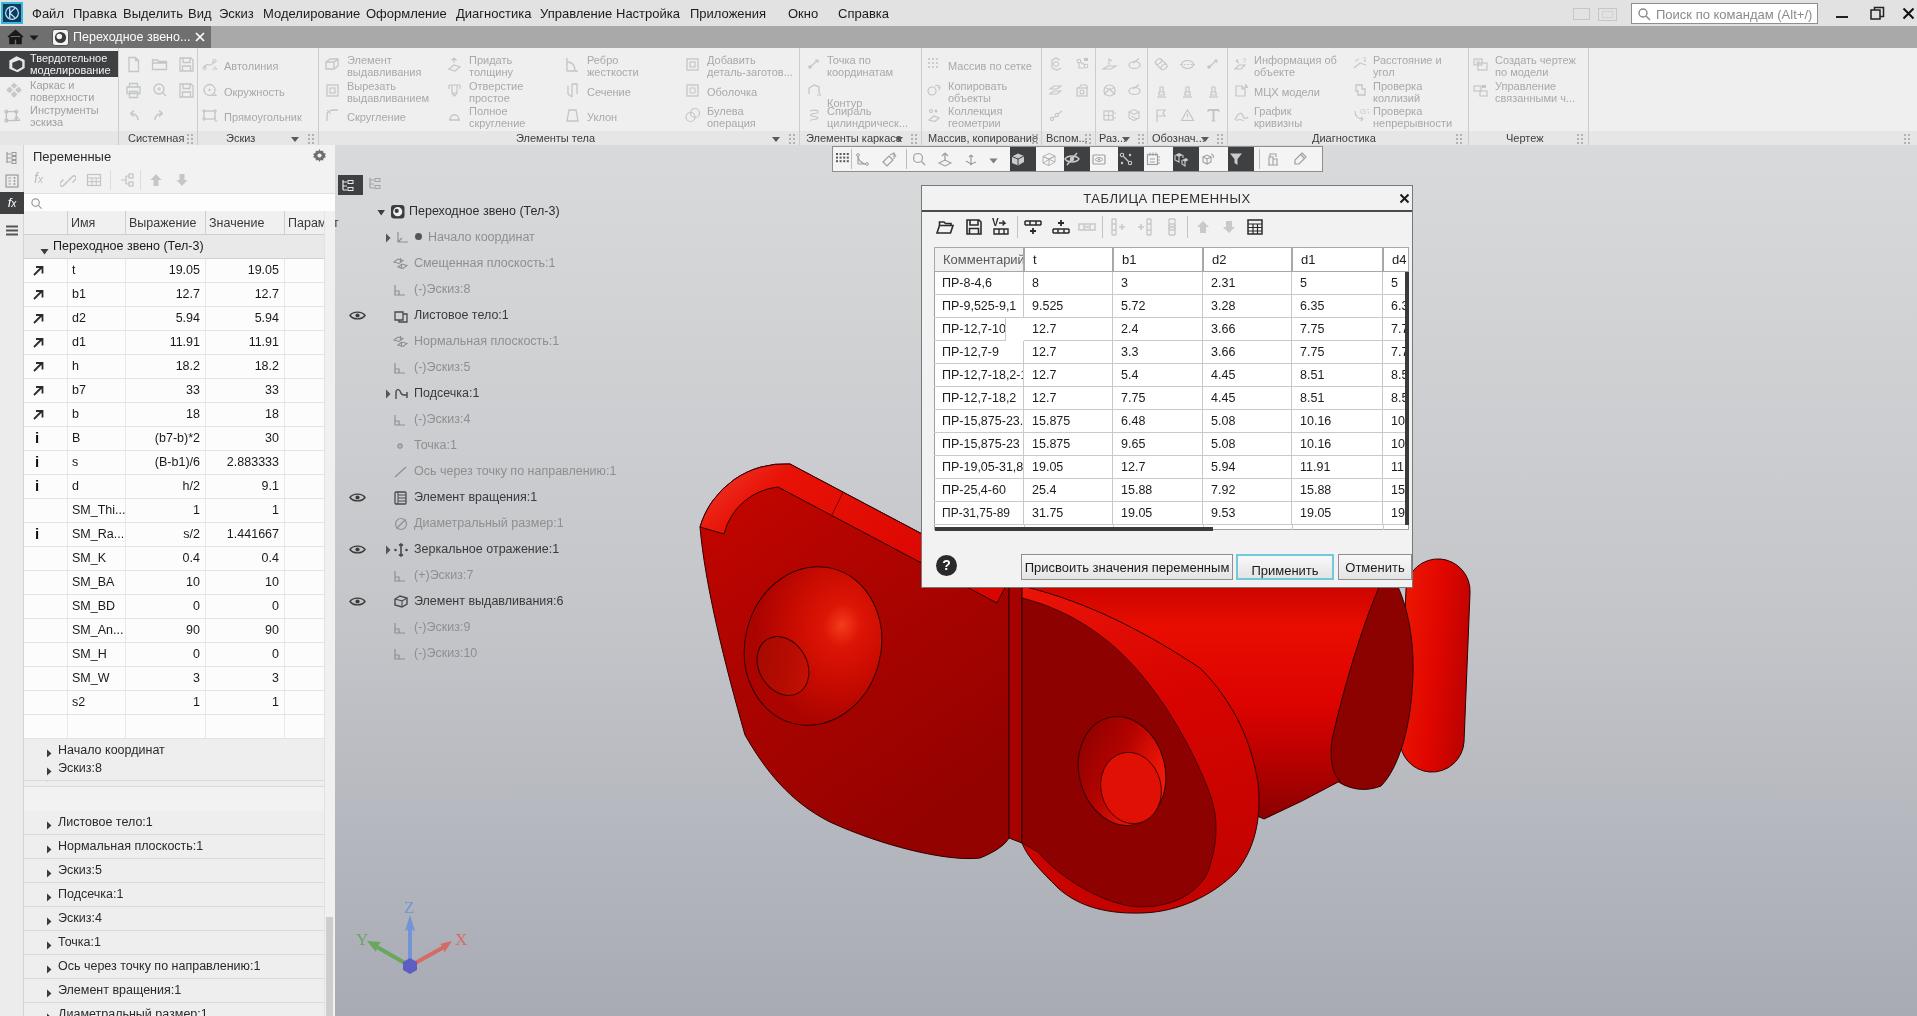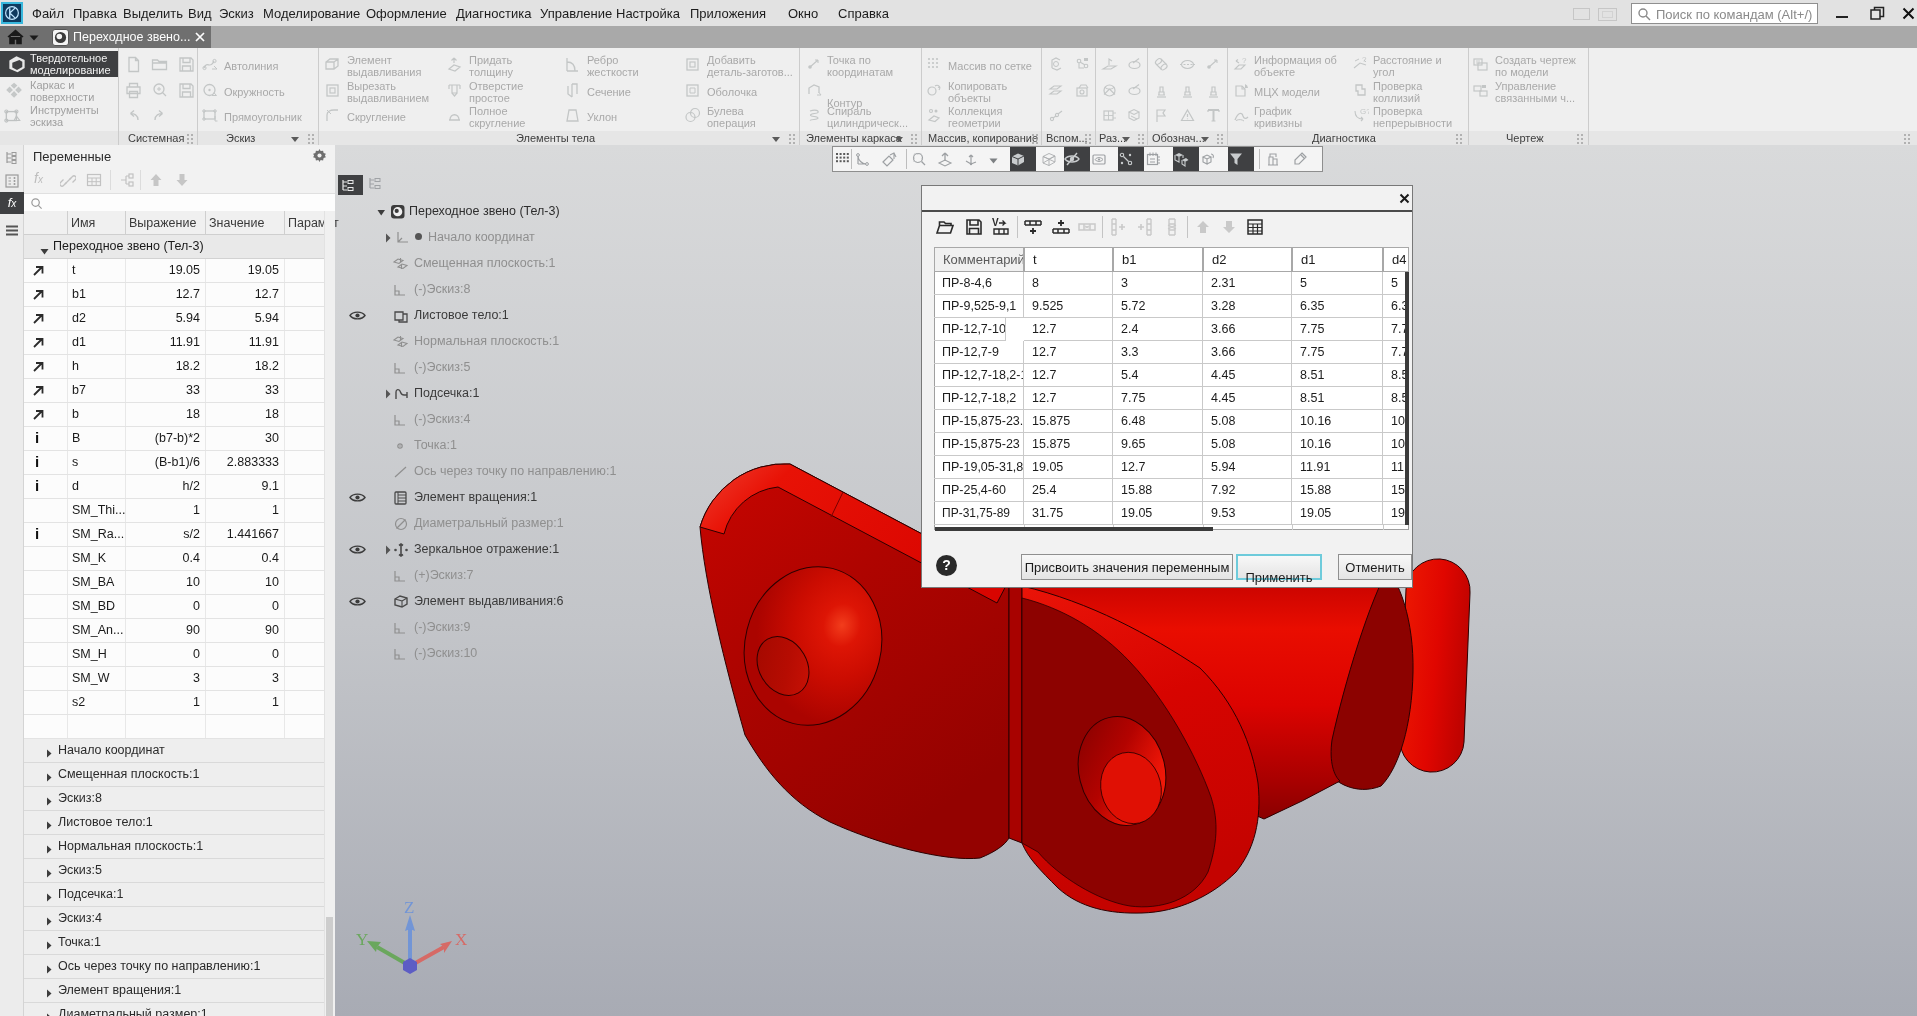--- a/index.html
+++ b/index.html
@@ -1242,21 +1242,21 @@
             <path d="M1 0.5 L5.5 4.5 L1 8.5 Z" fill="#3c3c3c"></path>
           </svg></span>
         <span class="abs" style="left:34px;top:4px;white-space:nowrap">Начало координат</span>
       </div>
 <div class="abs grow" style="top:618px">
         <span class="abs" style="left:22px;top:8px"><svg width="6" height="9">
             <path d="M1 0.5 L5.5 4.5 L1 8.5 Z" fill="#3c3c3c"></path>
           </svg></span>
         <span class="abs" style="left:34px;top:4px;white-space:nowrap">Смещенная плоскость:1</span>
       </div>
-<div class="abs grow" style="top:642px">
+<div class="abs grow" style="top:612px">
         <span class="abs" style="left:22px;top:8px"><svg width="6" height="9">
             <path d="M1 0.5 L5.5 4.5 L1 8.5 Z" fill="#3c3c3c"></path>
           </svg></span>
         <span class="abs" style="left:34px;top:4px;white-space:nowrap">Эскиз:8</span>
       </div>
 <div class="abs grow" style="top:666px">
         <span class="abs" style="left:22px;top:8px"><svg width="6" height="9">
             <path d="M1 0.5 L5.5 4.5 L1 8.5 Z" fill="#3c3c3c"></path>
           </svg></span>
         <span class="abs" style="left:34px;top:4px;white-space:nowrap">Листовое тело:1</span>
@@ -1307,20 +1307,21 @@
         <span class="abs" style="left:22px;top:8px"><svg width="6" height="9">
             <path d="M1 0.5 L5.5 4.5 L1 8.5 Z" fill="#3c3c3c"></path>
           </svg></span>
         <span class="abs" style="left:34px;top:4px;white-space:nowrap">Диаметральный размер:1</span>
       </div>
 <div class="abs" style="left:300px;top:66px;width:11px;height:805px;background:#f0f0f0;border-left:1px solid #e2e2e2"></div>
 <div class="abs" style="left:302px;top:772px;width:7px;height:99px;background:#cdcdcd"></div>
 </div>
 </div>
 <div class="abs" id="dialog">
+<div class="abs" style="left:0;top:0;width:490px;height:24px;background:#f2f2f2;text-align:center;font-size:13px;color:#2e2e2e;padding-top:5px;letter-spacing:0.5px">ТАБЛИЦА ПЕРЕМЕННЫХ</div>
 <svg class="abs" style="left:477px;top:7px" width="11" height="11" viewBox="0 0 11 11">
       <path d="M1.5 1.5 L9.5 9.5 M9.5 1.5 L1.5 9.5" stroke="#1a1a1a" stroke-width="2"></path>
     </svg>
 <div class="abs" style="left:0;top:24px;width:490px;height:2px;background:#4b4b4b"></div>
 <svg class="abs" style="left:13px;top:31px" width="20" height="20" viewBox="0 0 20 20">
       <path d="M2 16 L4.5 8.5 H18 L15.5 16 Z M4.5 8.5 V5 H9 L10.5 6.5 H16 V8.5" fill="none" stroke="#2b2b2b" stroke-width="1.6"></path>
     </svg>
 <svg class="abs" style="left:42px;top:31px" width="20" height="20" viewBox="0 0 20 20">
       <path d="M3 3 H15 L17 5 V17 H3 Z M6 3 V8 H14 V3 M5.5 17 V11.5 H14.5 V17" fill="none" stroke="#2b2b2b" stroke-width="1.6"></path>
     </svg>
@@ -1441,15 +1442,15 @@
 <div class="abs" style="left:461px;top:316px;width:26px;height:23px;border-right:1px solid #c9c9c9;border-bottom:1px solid #c9c9c9;font-size:12.5px;color:#1c1c1c;padding:4px 0 0 8px;white-space:nowrap;overflow:hidden">19.0</div>
 <div class="abs" style="left:102px;top:339px;width:1px;height:5px;background:#c9c9c9"></div>
 <div class="abs" style="left:191px;top:339px;width:1px;height:5px;background:#c9c9c9"></div>
 <div class="abs" style="left:281px;top:339px;width:1px;height:5px;background:#c9c9c9"></div>
 <div class="abs" style="left:370px;top:339px;width:1px;height:5px;background:#c9c9c9"></div>
 <div class="abs" style="left:461px;top:339px;width:1px;height:5px;background:#c9c9c9"></div>
 <div class="abs" style="left:13px;top:341px;width:278px;height:4px;background:#3a3a3a"></div>
 <div class="abs" style="left:483px;top:86px;width:4px;height:253px;background:#3a3a3a"></div>
 <div class="abs" style="left:14px;top:369px;width:21px;height:21px;border-radius:50%;background:#2a2a2a;color:#fff;font-size:14px;font-weight:bold;text-align:center;line-height:21px">?</div>
 <div class="abs dbtn" style="left:99px;width:212px;padding-top:5px">Присвоить значения переменным</div>
-<div class="abs dbtn" style="left:314px;width:86px;padding-top:14px;border:2px solid #6ecbdb">Применить</div>
+<div class="abs dbtn" style="left:314px;width:98px;padding-top:7px;border:2px solid #6ecbdb">Применить</div>
 <div class="abs dbtn" style="left:416px;width:74px;padding-top:5px">Отменить</div>
 </div>
 
 </body></html>

